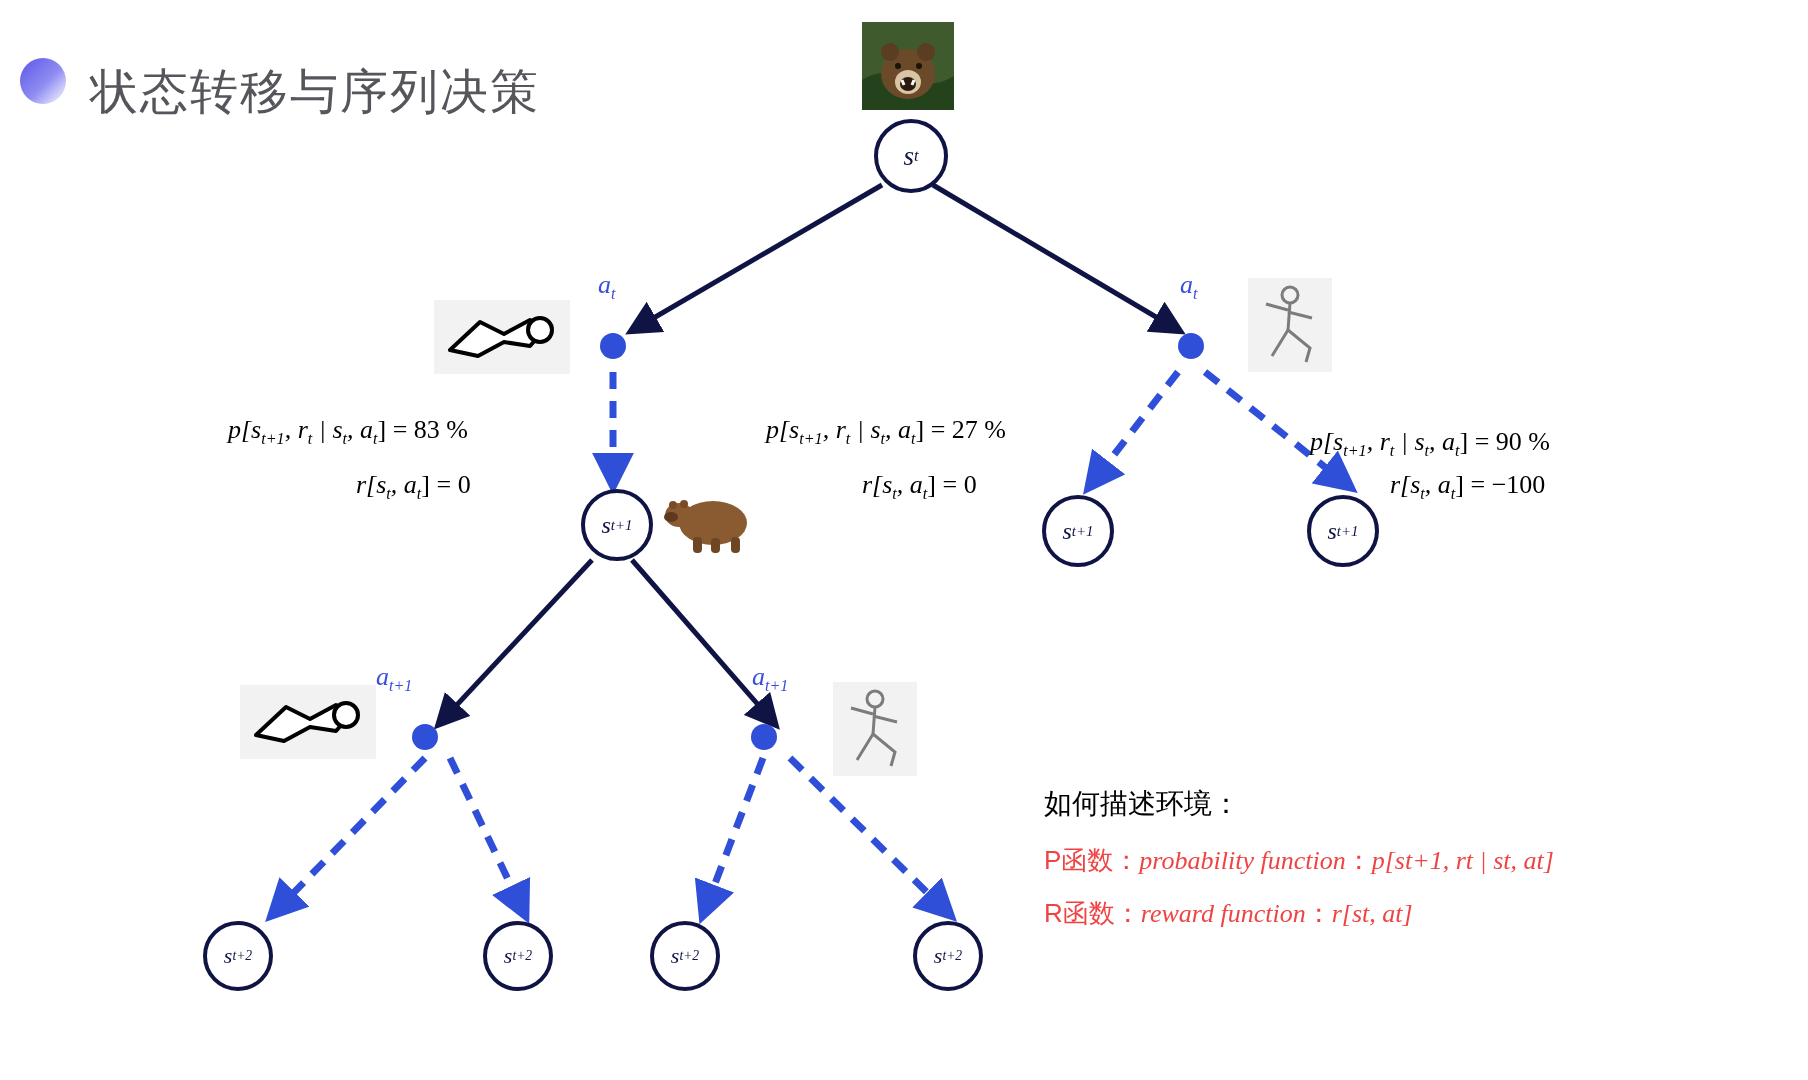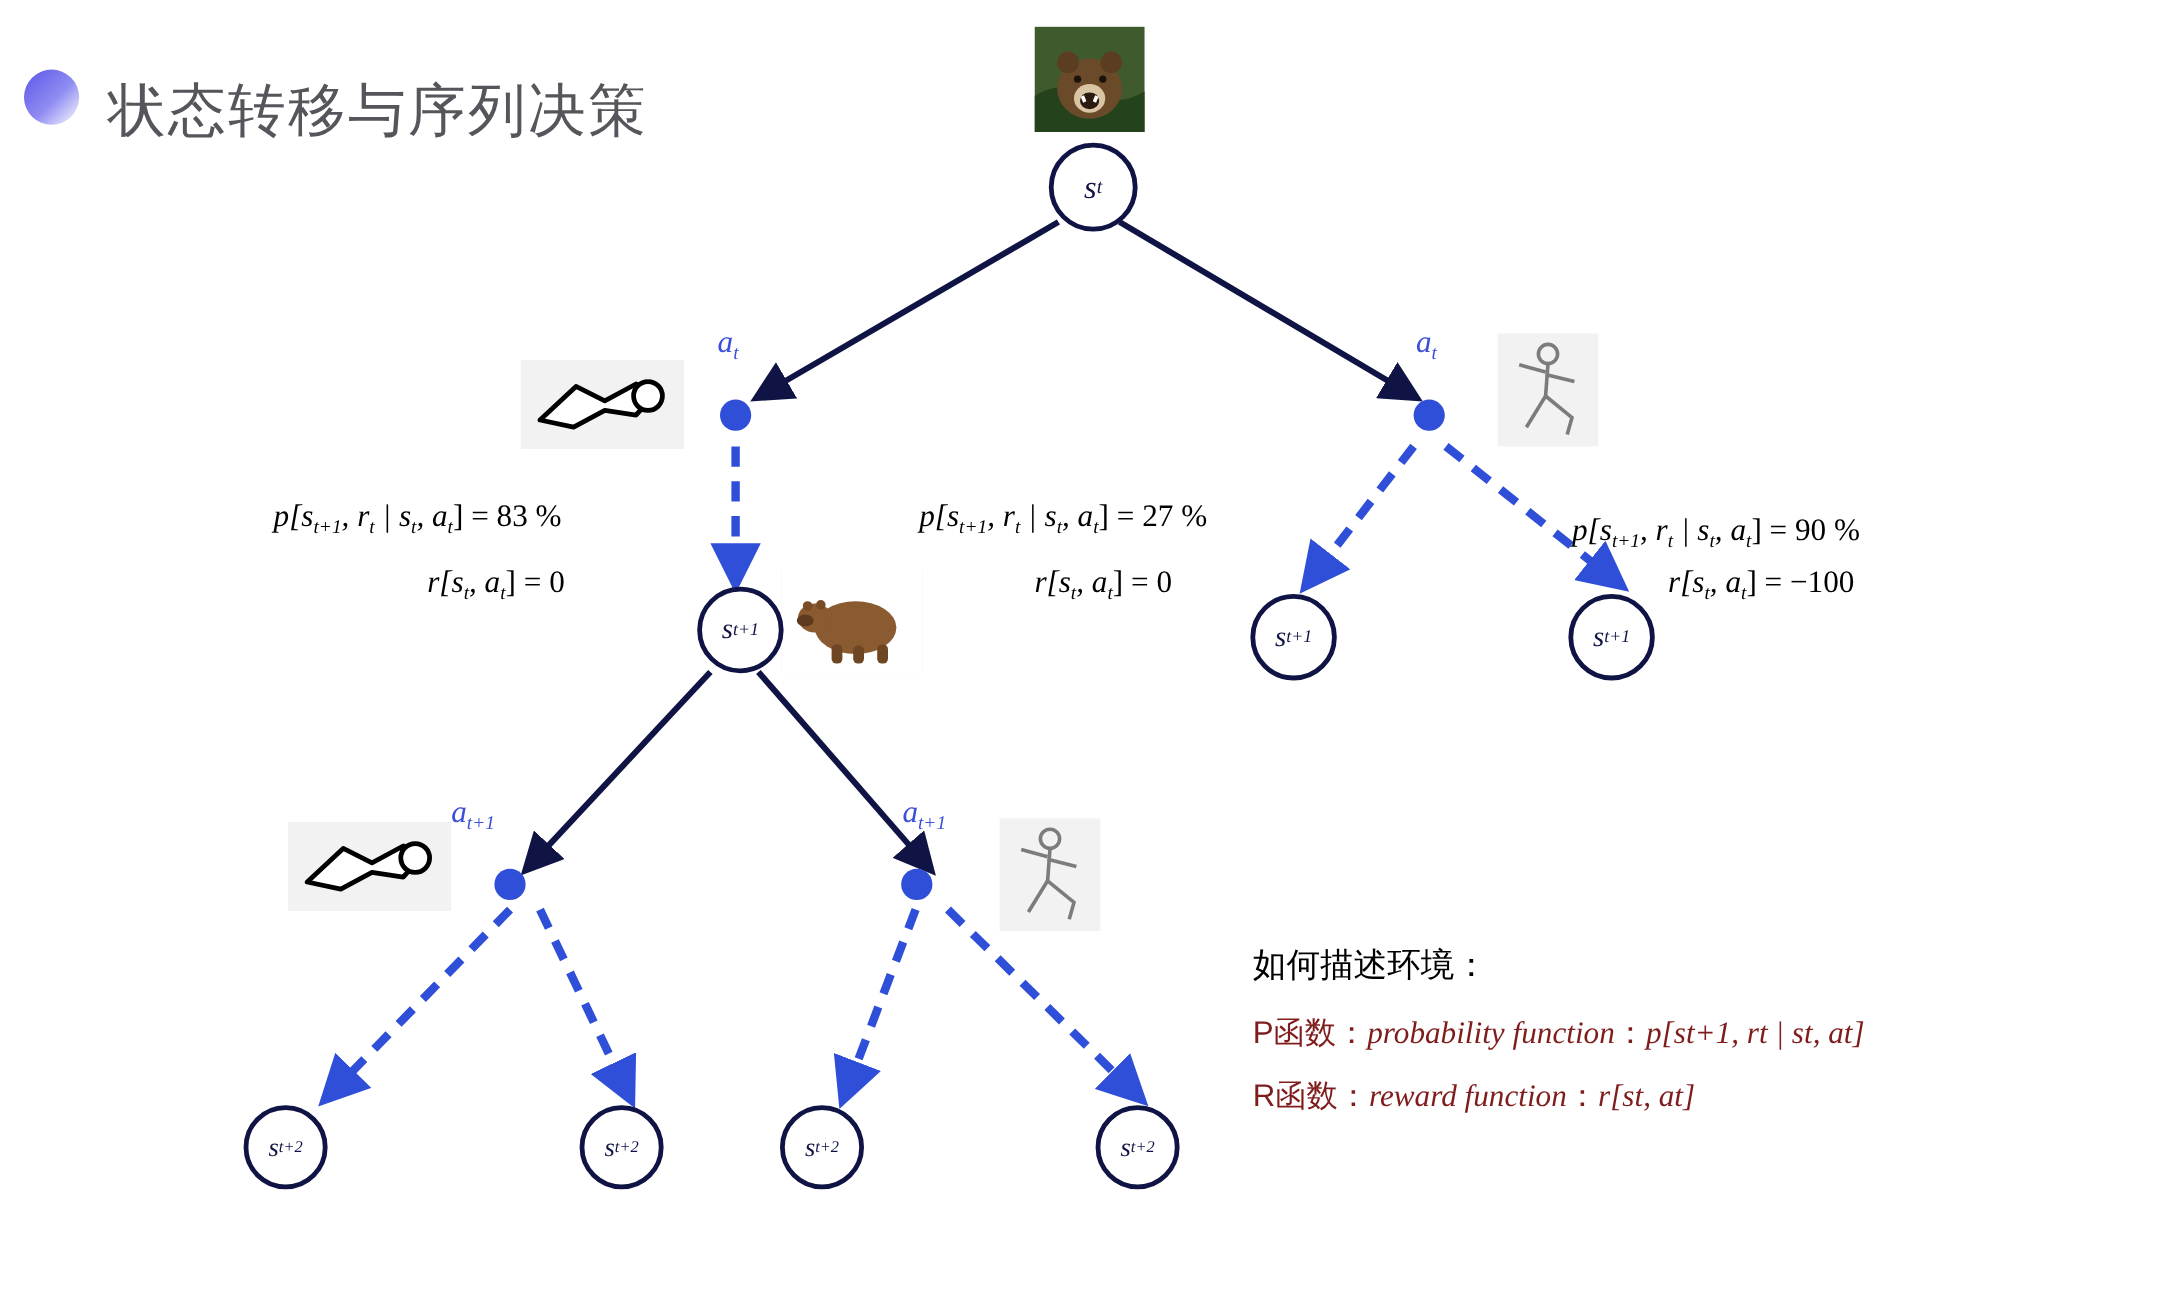--- a/index.html
+++ b/index.html
@@ -114,21 +114,21 @@
     margin-left: 32px;
   }
   #legend .legend-head {
     font-size: 28px;
     color: #000;
     margin-bottom: 20px;
     font-family: "Liberation Sans", sans-serif;
   }
   #legend .legend-row {
     font-size: 26px;
-    color: #7f1d1d;
+    color: #ef4444;
     margin-bottom: 18px;
     white-space: nowrap;
     font-family: "Liberation Sans", sans-serif;
   }
   #legend .legend-row .mi {
     font-family: "Liberation Serif", serif;
     font-style: italic;
   }
 </style>
 </head>

